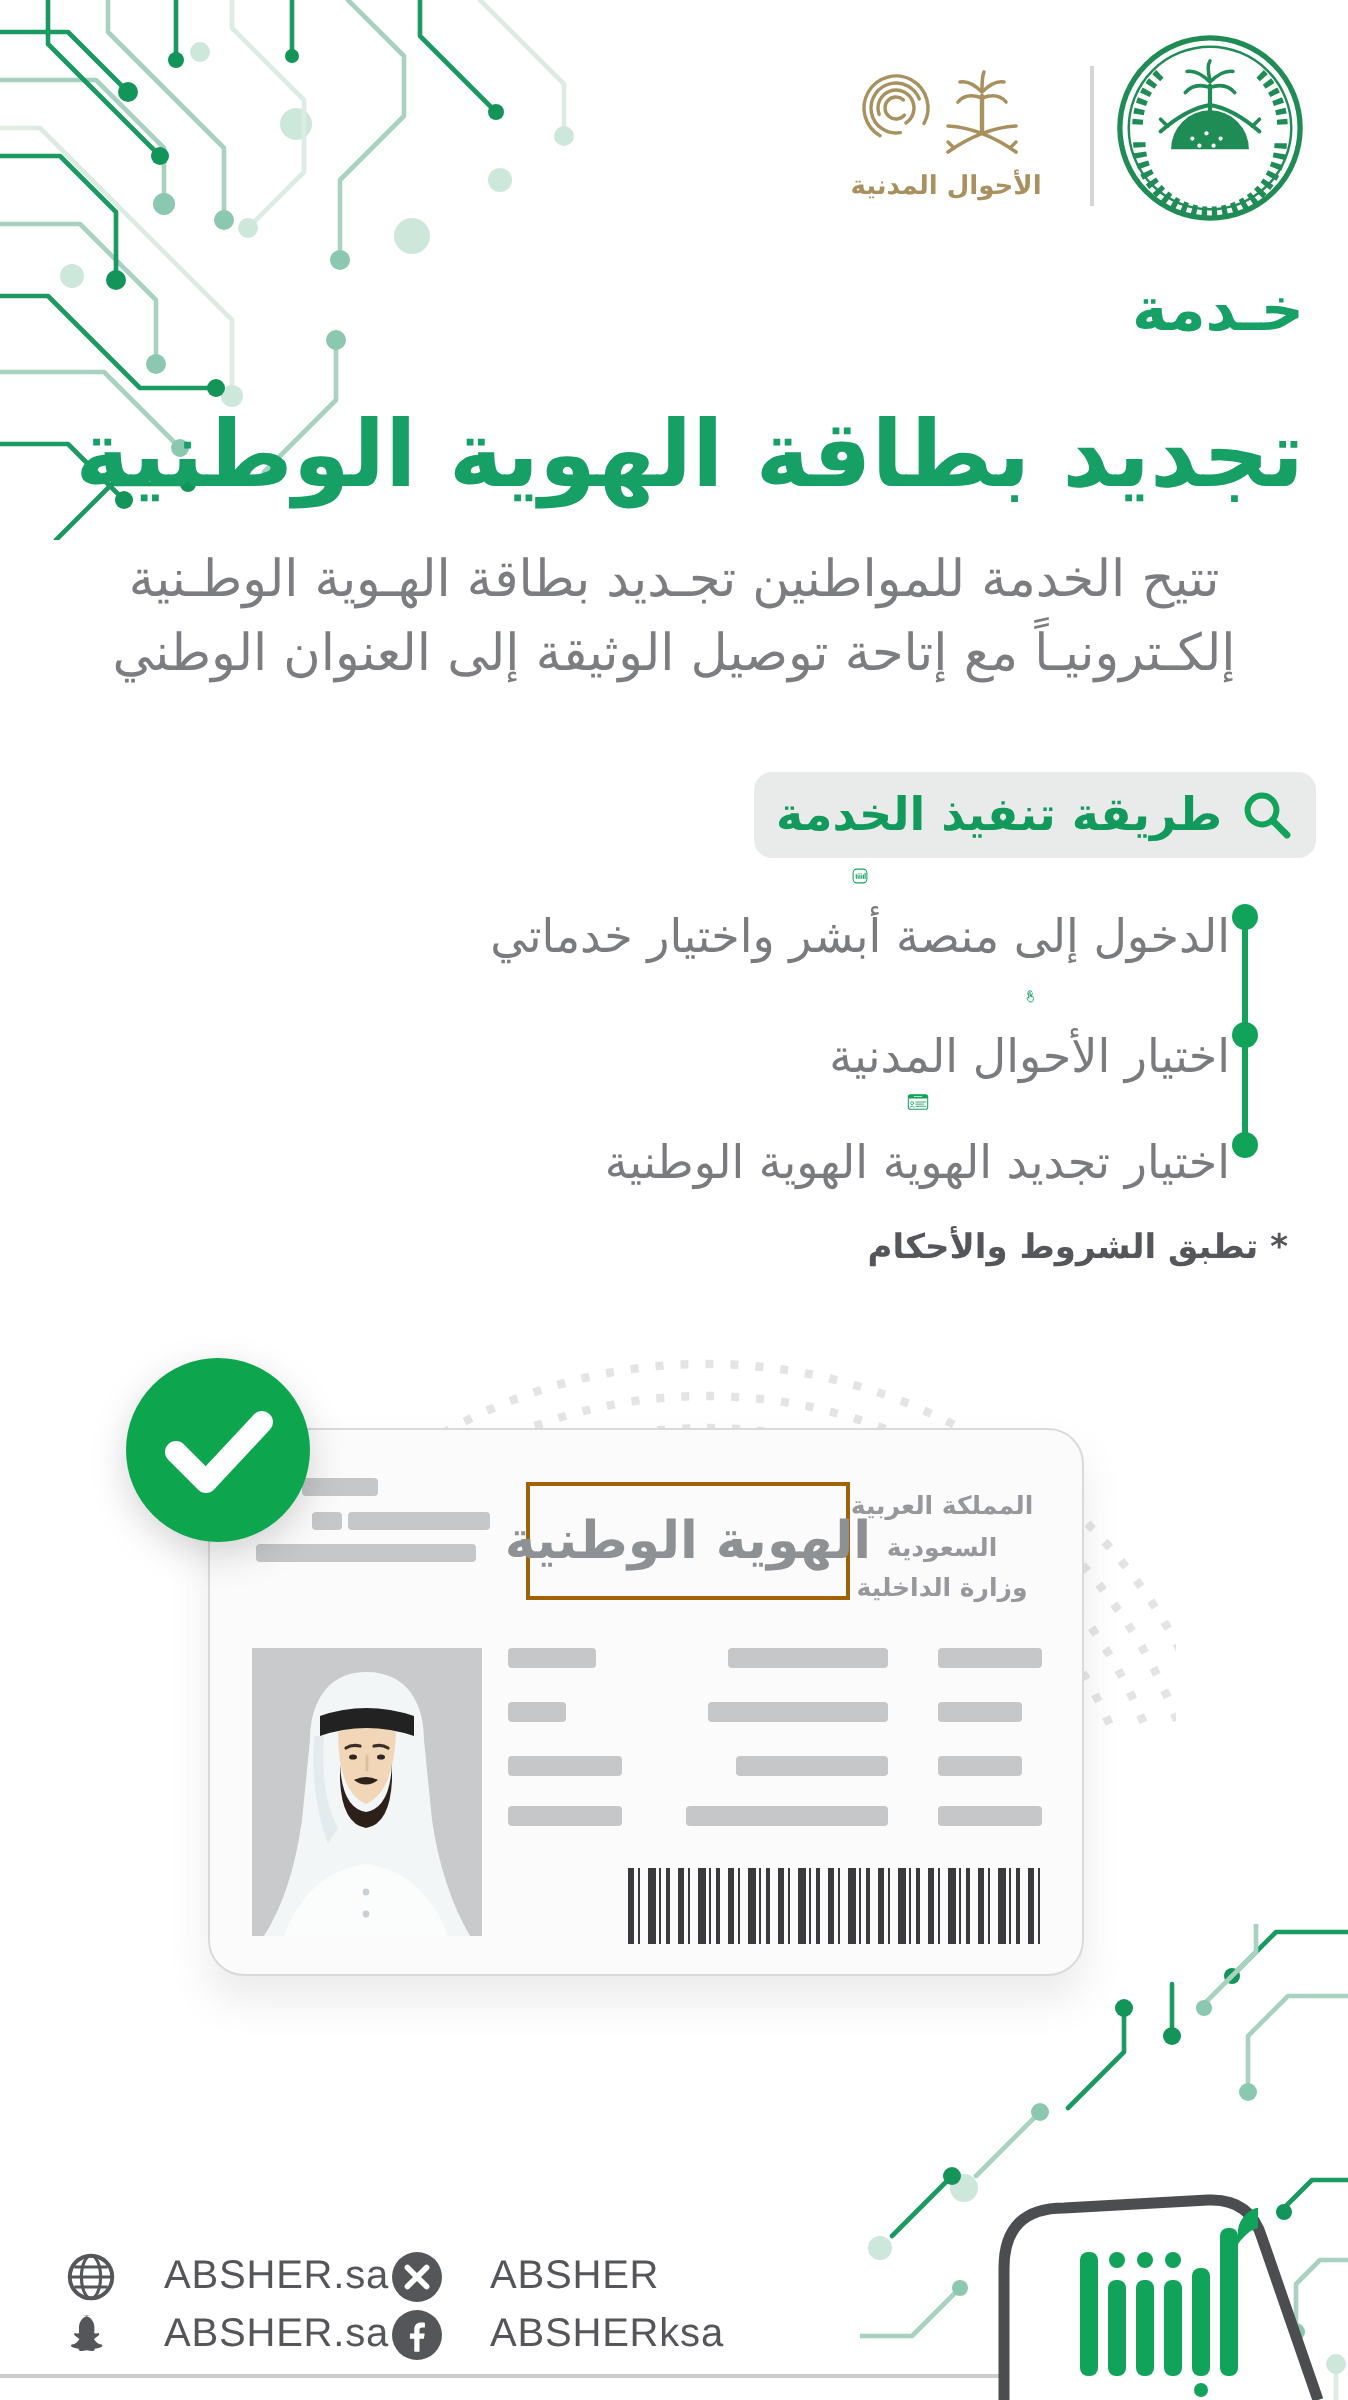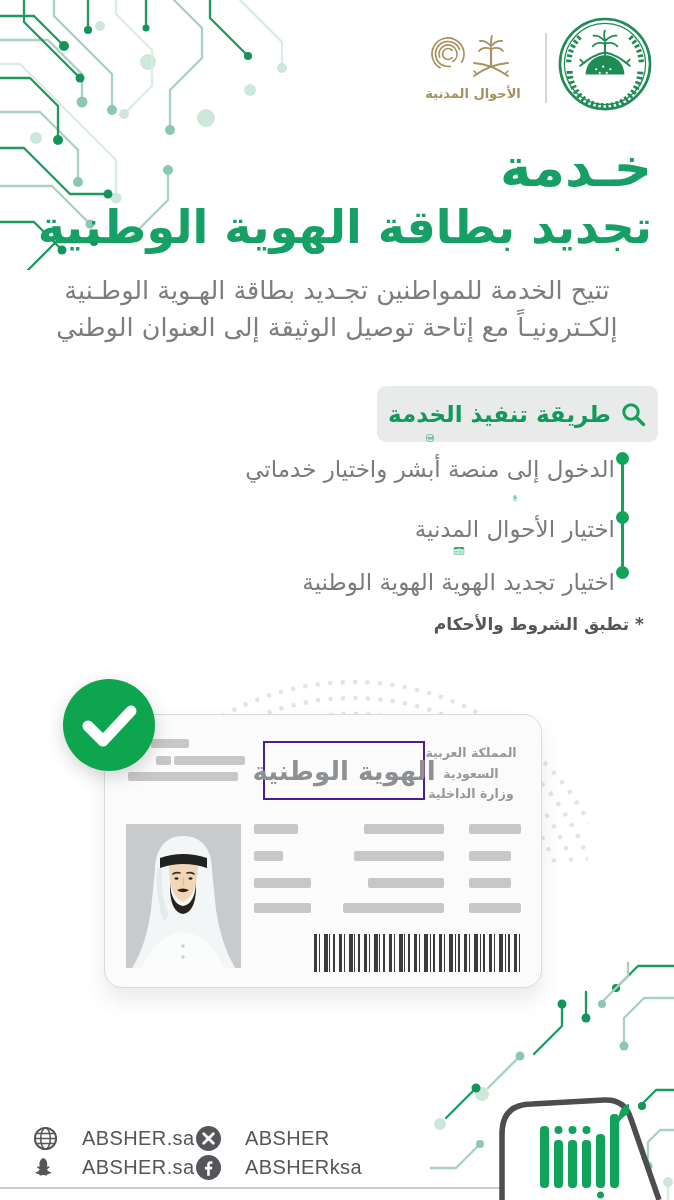--- a/index.html
+++ b/index.html
@@ -9,38 +9,38 @@
   .rtl{direction:rtl;}
   
   .tr{fill:none;stroke-width:2.3;stroke-linecap:round;stroke-linejoin:round}
   .td{stroke:#1a9a60}.tm{stroke:#a7d2c0}.tl{stroke:#dbece3}
   .dd{fill:#139459}.dm{fill:#8cc8af}.dl{fill:#cde8db}
   
   .gold-label{color:#a8915e;font-weight:bold;font-size:13px;text-align:center;}
   .logo-divider{width:2px;height:70px;background:#d6d6d6;}
   
   .title{color:#16a065;font-weight:bold;text-align:right;line-height:1.05;}
-  .t1{font-size:53px;} .t2{font-size:46px;margin-top:11px;}
+  .t1{font-size:30px;} .t2{font-size:46px;margin-top:11px;}
   .intro{color:#7b7d80;font-size:25.5px;line-height:1.46;text-align:center;}
   
   .pill{background:#e9eaea;border-radius:9px;display:flex;align-items:center;gap:9px;
-        padding:0 11px;height:56px;box-sizing:border-box;}
+        padding:0 11px;height:43px;box-sizing:border-box;}
   .pill-label{color:#119a5c;font-weight:bold;font-size:23px;white-space:nowrap;}
   
   .step{display:flex;align-items:center;gap:14px;height:48px;flex-direction:column;}
   .step-label{color:#797b7e;font-size:23px;white-space:nowrap;}
   .tline{width:3.2px;background:#12a35b;border-radius:2px;}
   .tdot{width:13px;height:13px;border-radius:50%;background:#12a35b;}
   .note{color:#55565a;font-weight:bold;font-size:17px;text-align:right;}
   
   .card{background:#fbfbfc;border:1.6px solid #d9dadb;border-radius:18px;
         box-shadow:0 12px 20px rgba(90,90,95,.12);}
   .bar{position:absolute;background:#c6c7c9;border-radius:2px;}
   .c-country{color:#96989b;font-weight:bold;font-size:12.5px;line-height:1.65;text-align:center;}
-  .c-titlebox{border:2px solid #4c1d95;display:flex;align-items:center;justify-content:center;}
+  .c-titlebox{border:2px solid #a16207;display:flex;align-items:center;justify-content:center;}
   .c-title{color:#8e9194;font-weight:bold;font-size:26px;white-space:nowrap;}
   .barcode{background:repeating-linear-gradient(90deg,#3b3b3d 0 3px,transparent 3px 5px,
            #3b3b3d 5px 6px,transparent 6px 10px,#3b3b3d 10px 14px,transparent 14px 15.5px,
            #3b3b3d 15.5px 16.5px,transparent 16.5px 19px,#3b3b3d 19px 21px,transparent 21px 25px);}
   
   .social{display:flex;align-items:center;gap:24px;}
   .social-handle{color:#55565a;font-size:20px;letter-spacing:.4px;font-family:"Liberation Sans","DejaVu Sans",sans-serif;}
   .bottom-line{height:2px;background:#cbcbcb;}
   .check-wrap{filter:drop-shadow(0 6px 9px rgba(0,0,0,.16));}
 </style>

